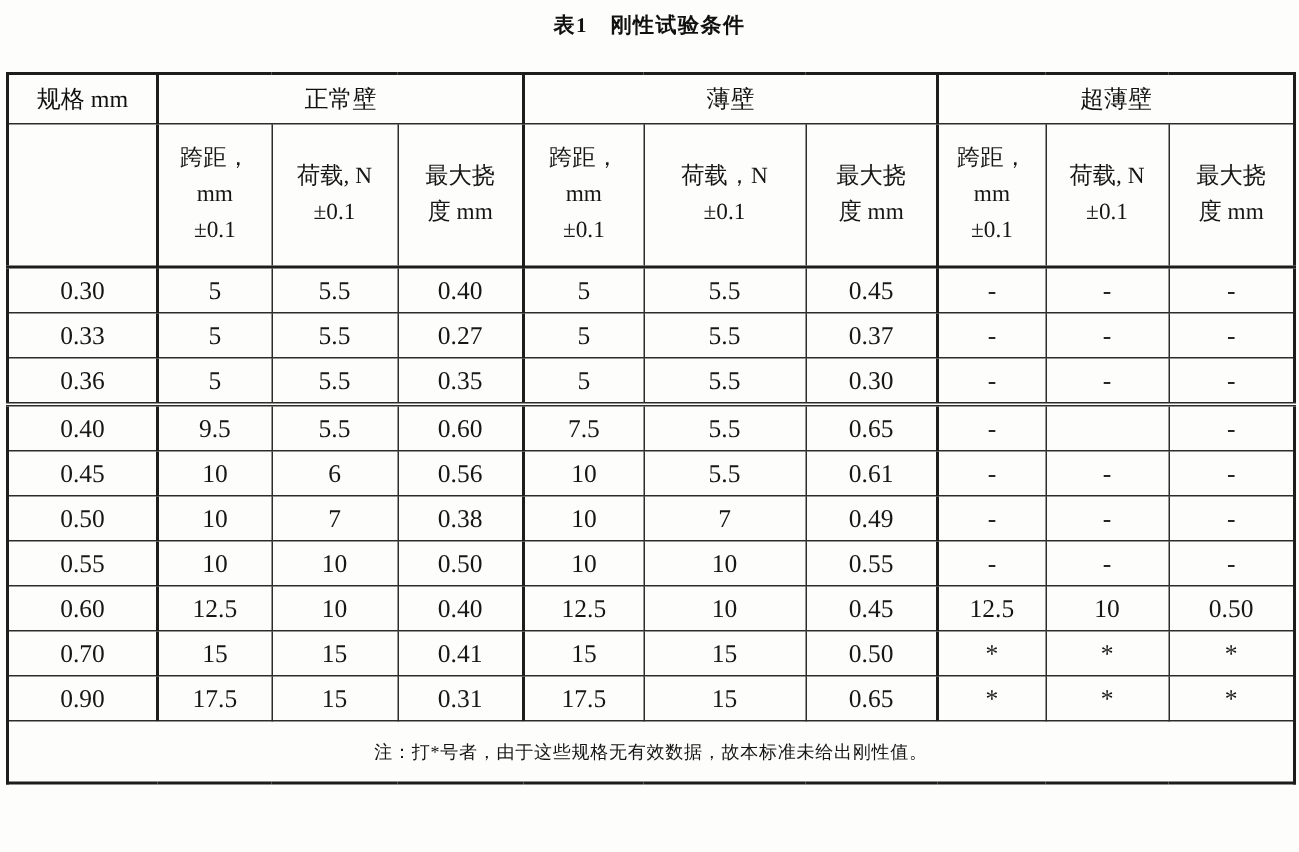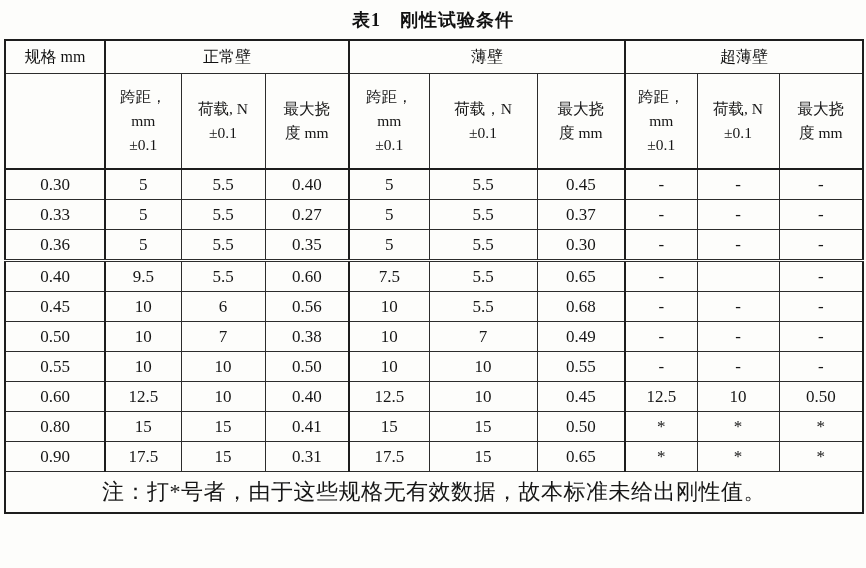--- a/index.html
+++ b/index.html
@@ -14,24 +14,24 @@
   }
   .page {
     width: 866px;
     height: 568px;
     box-sizing: border-box;
     padding: 6px 4px 8px 4px;
     background: #fdfdfb;
   }
   .title {
     text-align: center;
-    font-size: 18px;
+    font-size: 14px;
     font-weight: bold;
     letter-spacing: 1px;
-    padding: 2px 0 7px 0;
+    padding: 2px 0 22px 0;
     color: #111;
   }
   table.main {
     border-collapse: collapse;
     table-layout: fixed;
     width: 858px;
     background: #fdfdfb;
   }
   table.main th, table.main td {
     border: 1px solid #2c2c2c;
@@ -65,21 +65,21 @@
     font-family: "Liberation Serif", "DejaVu Serif", serif;
   }
   
   tbody td { border-top: none; border-bottom: none; }
   
   tr.sep-row td { border-bottom: 3px double #2c2c2c !important; }
   tfoot td {
     border-top: 2px solid #1d1d1d;
     height: 40px;
     text-align: left;
-    font-size: 22px;
+    font-size: 12px;
     padding-left: 28px;
     letter-spacing: 0.5px;
   }
 </style>
 </head>
 <body>
 
 <div class="page">
   <div class="title">表1　刚性试验条件</div>
 
@@ -195,21 +195,21 @@
           <td></td>
           <td>-</td>
         </tr>
         <tr>
           <td class="group-right">0.45</td>
           <td>10</td>
           <td>6</td>
           <td class="group-right">0.56</td>
           <td>10</td>
           <td>5.5</td>
-          <td class="group-right">0.68</td>
+          <td class="group-right">0.61</td>
           <td>-</td>
           <td>-</td>
           <td>-</td>
         </tr>
         <tr>
           <td class="group-right">0.50</td>
           <td>10</td>
           <td>7</td>
           <td class="group-right">0.38</td>
           <td>10</td>
@@ -237,21 +237,21 @@
           <td>10</td>
           <td class="group-right">0.40</td>
           <td>12.5</td>
           <td>10</td>
           <td class="group-right">0.45</td>
           <td>12.5</td>
           <td>10</td>
           <td>0.50</td>
         </tr>
         <tr>
-          <td class="group-right">0.80</td>
+          <td class="group-right">0.70</td>
           <td>15</td>
           <td>15</td>
           <td class="group-right">0.41</td>
           <td>15</td>
           <td>15</td>
           <td class="group-right">0.50</td>
           <td>*</td>
           <td>*</td>
           <td>*</td>
         </tr>

